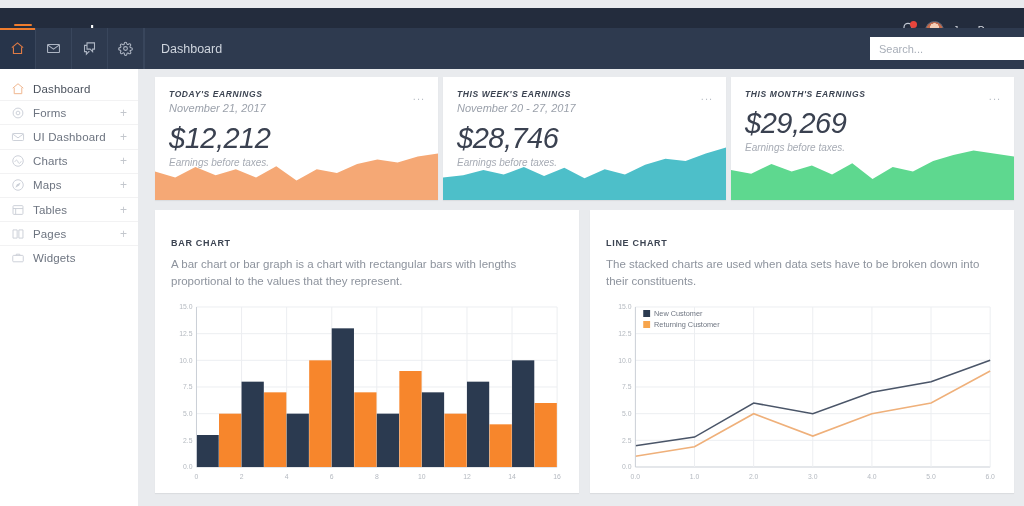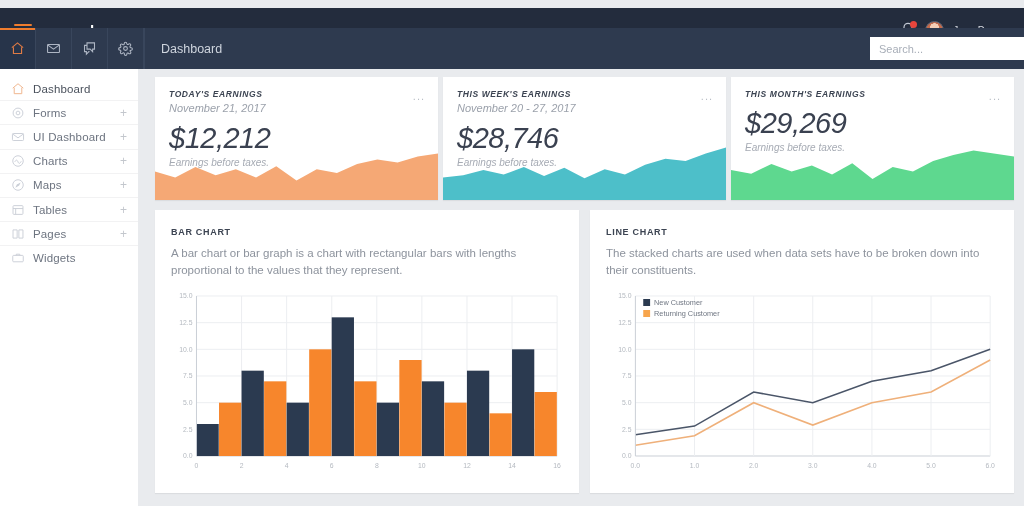--- a/index.html
+++ b/index.html
@@ -113,21 +113,21 @@
   .ecard-sub { font-size: 10px; color: #a6abb4; margin-top: 2px; }
   .ecard-dots {
     position: absolute; top: 14px; right: 13px; color: #b9bec6;
     font-size: 11px; letter-spacing: 1px; cursor: pointer; z-index: 3; line-height: 1;
   }
   .ecard-spark { position: absolute; left: 0; bottom: 0; width: 100%; height: 60px; z-index: 1; }
 
   .panels-row { display: flex; gap: 11px; padding: 10px 10px 0 17px; }
   .panel {
     flex: 1; height: 283px; background: #fff;
-    box-shadow: 0 1px 1px rgba(0,0,0,.06); padding: 17px 16px 10px 16px;
+    box-shadow: 0 1px 1px rgba(0,0,0,.06); padding: 28px 16px 10px 16px;
   }
   .panel-title {
     font-size: 9px; font-weight: bold; color: #3c4452;
     letter-spacing: .7px; text-transform: uppercase;
   }
   .panel-desc {
     font-size: 11.5px; color: #8d939d; line-height: 1.45;
     margin-top: 8px; max-width: 375px;
   }
   .chart-area { margin-top: 12px; width: 100%; height: 182px; }

